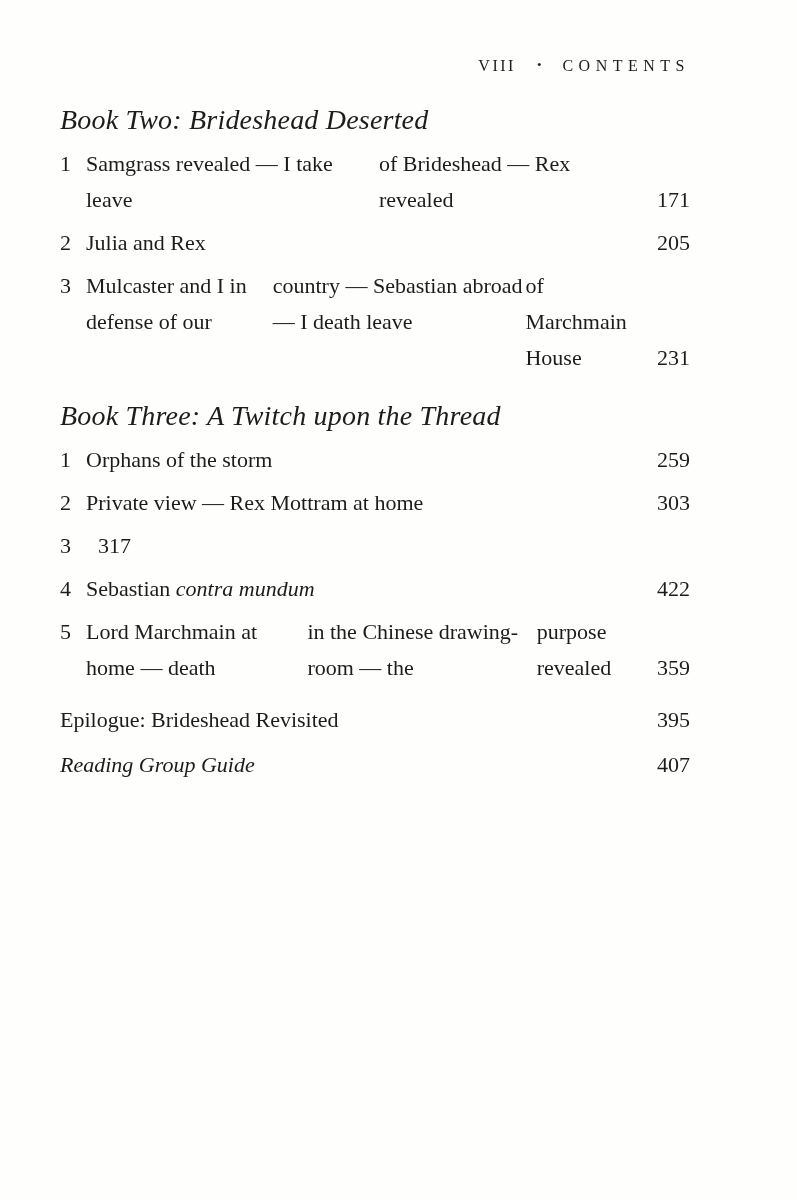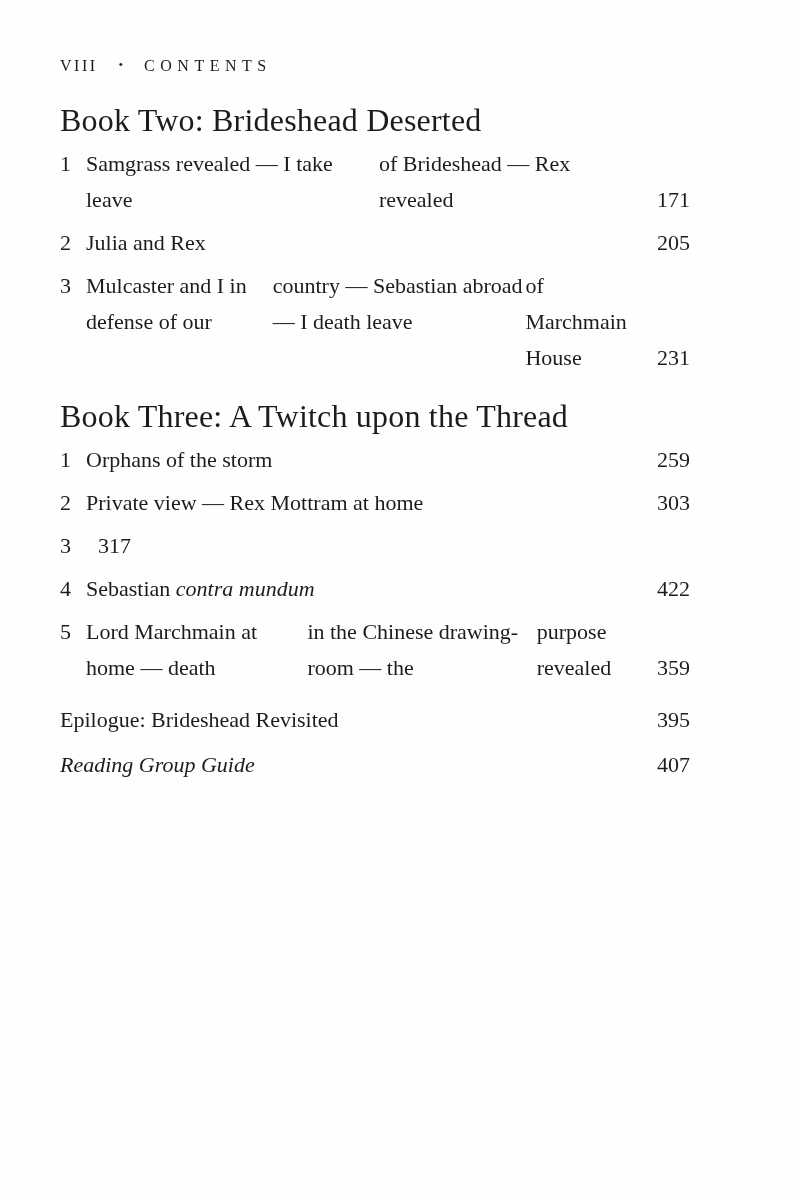--- a/index.html
+++ b/index.html
@@ -14,21 +14,21 @@
     background: #fefefd;
     color: #1c1c1c;
     font-family: "Liberation Serif", serif;
     overflow: hidden;
   }
   .running-header {
     position: absolute;
     top: 55px;
     left: 60px;
     right: 107px;
-    text-align: left;
+    text-align: right;
     font-size: 16px;
     line-height: 20px;
     white-space: nowrap;
   }
   .folio {
     letter-spacing: 2.5px;
   }
   .sep {
     display: inline-block;
     margin: 0 17px;
@@ -41,21 +41,22 @@
   .content {
     position: absolute;
     top: 105px;
     left: 60px;
     right: 107px;
     display: flex;
     flex-direction: column;
     font-size: 22px;
   }
   .book-heading {
-    font-size: 32px;
+    font-style: italic;
+    font-size: 28px;
     line-height: 30px;
     letter-spacing: 0.2px;
     margin-top: 25px;
   }
   .book-heading.first {
     margin-top: 0;
   }
   .entry {
     display: flex;
     align-items: stretch;

